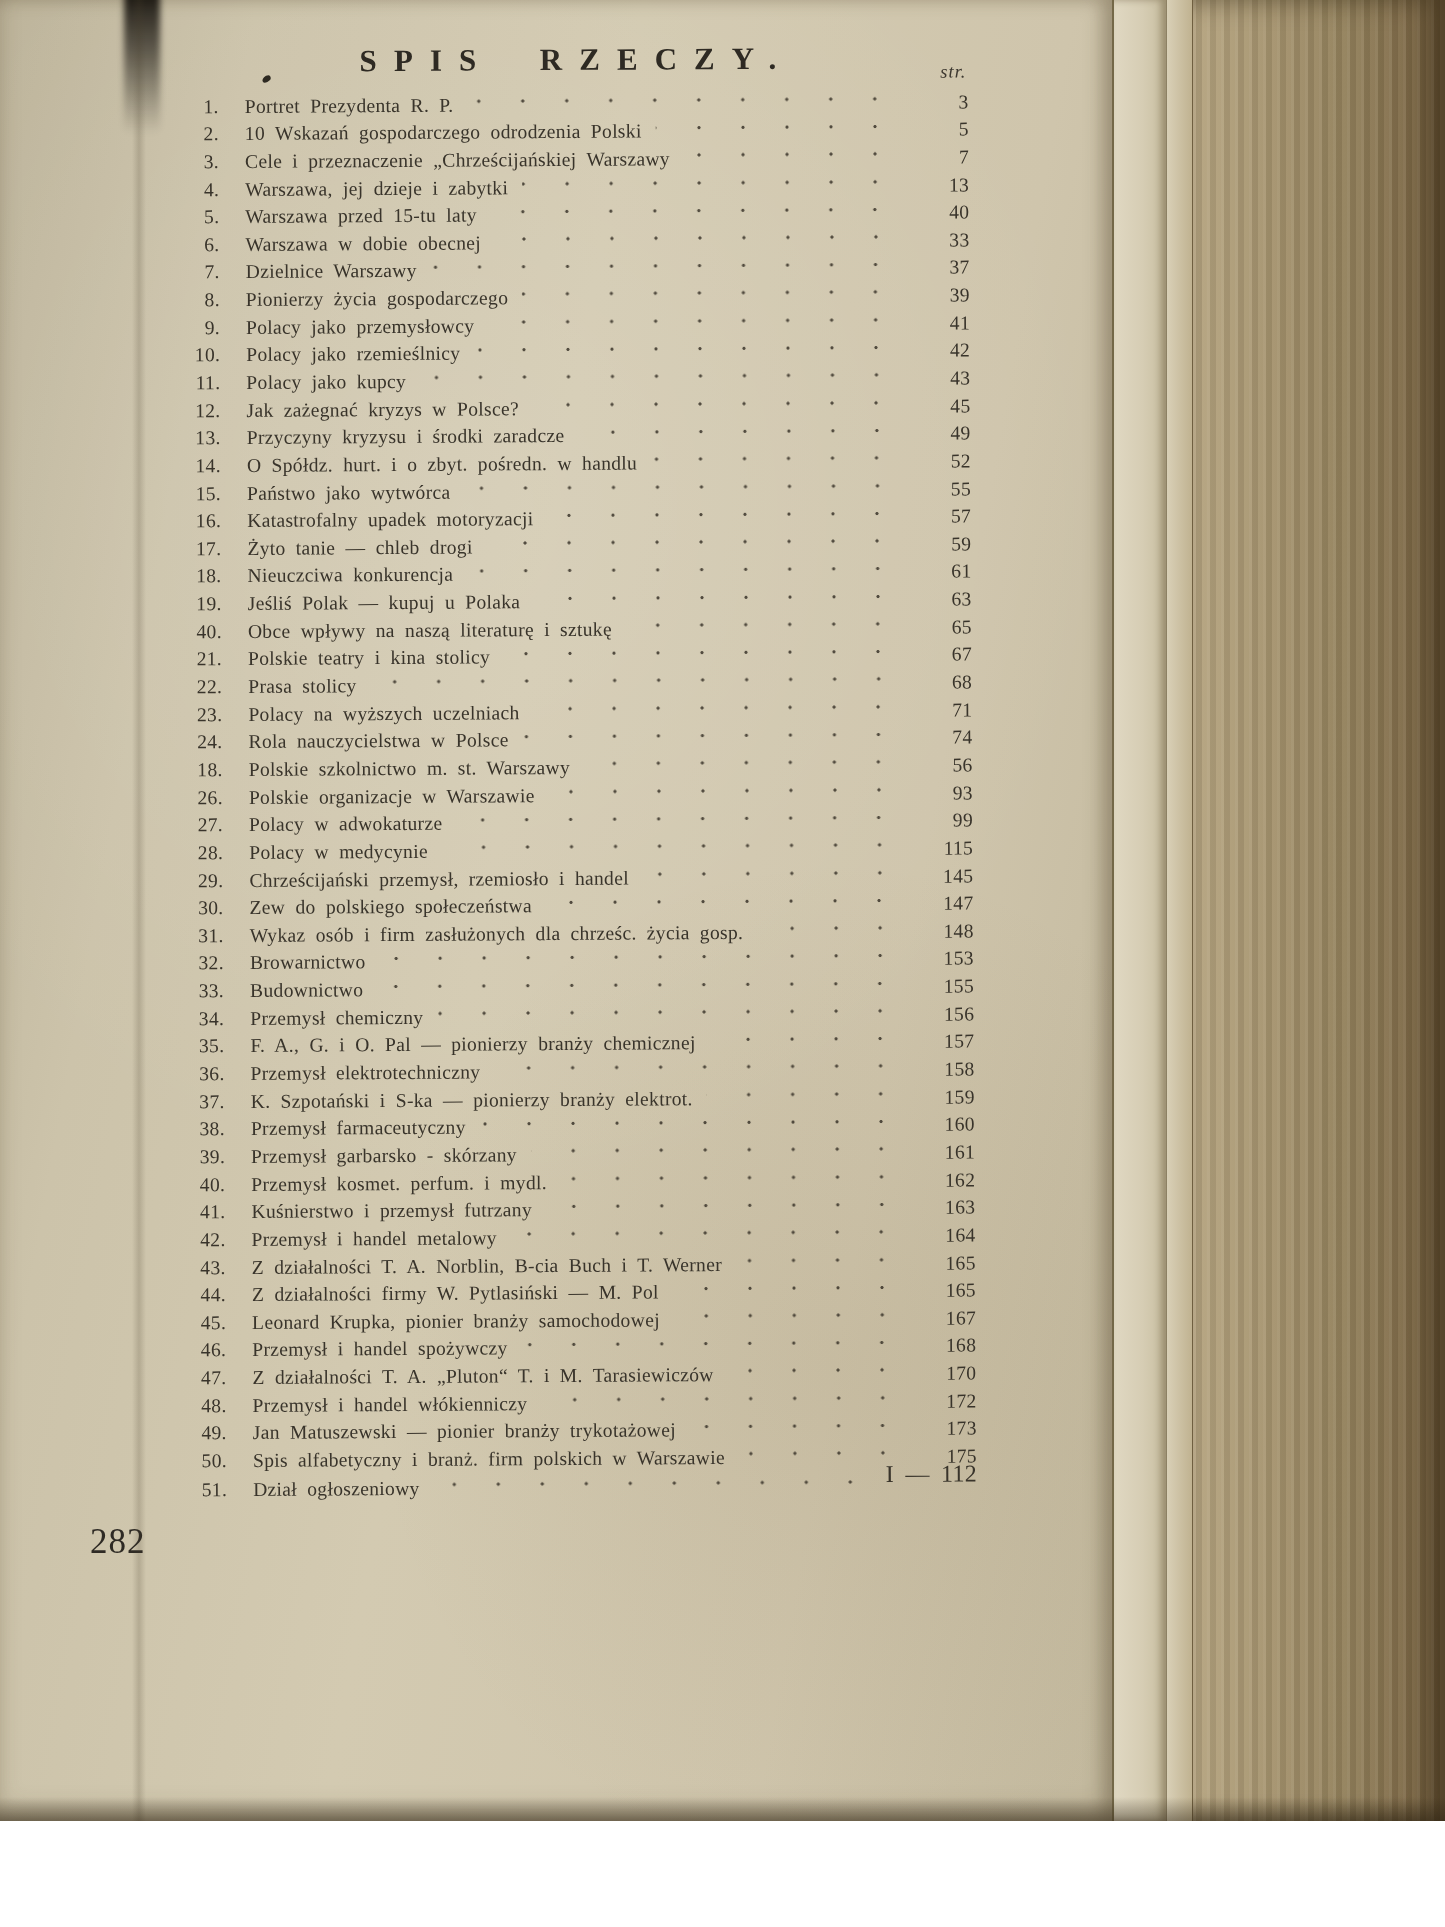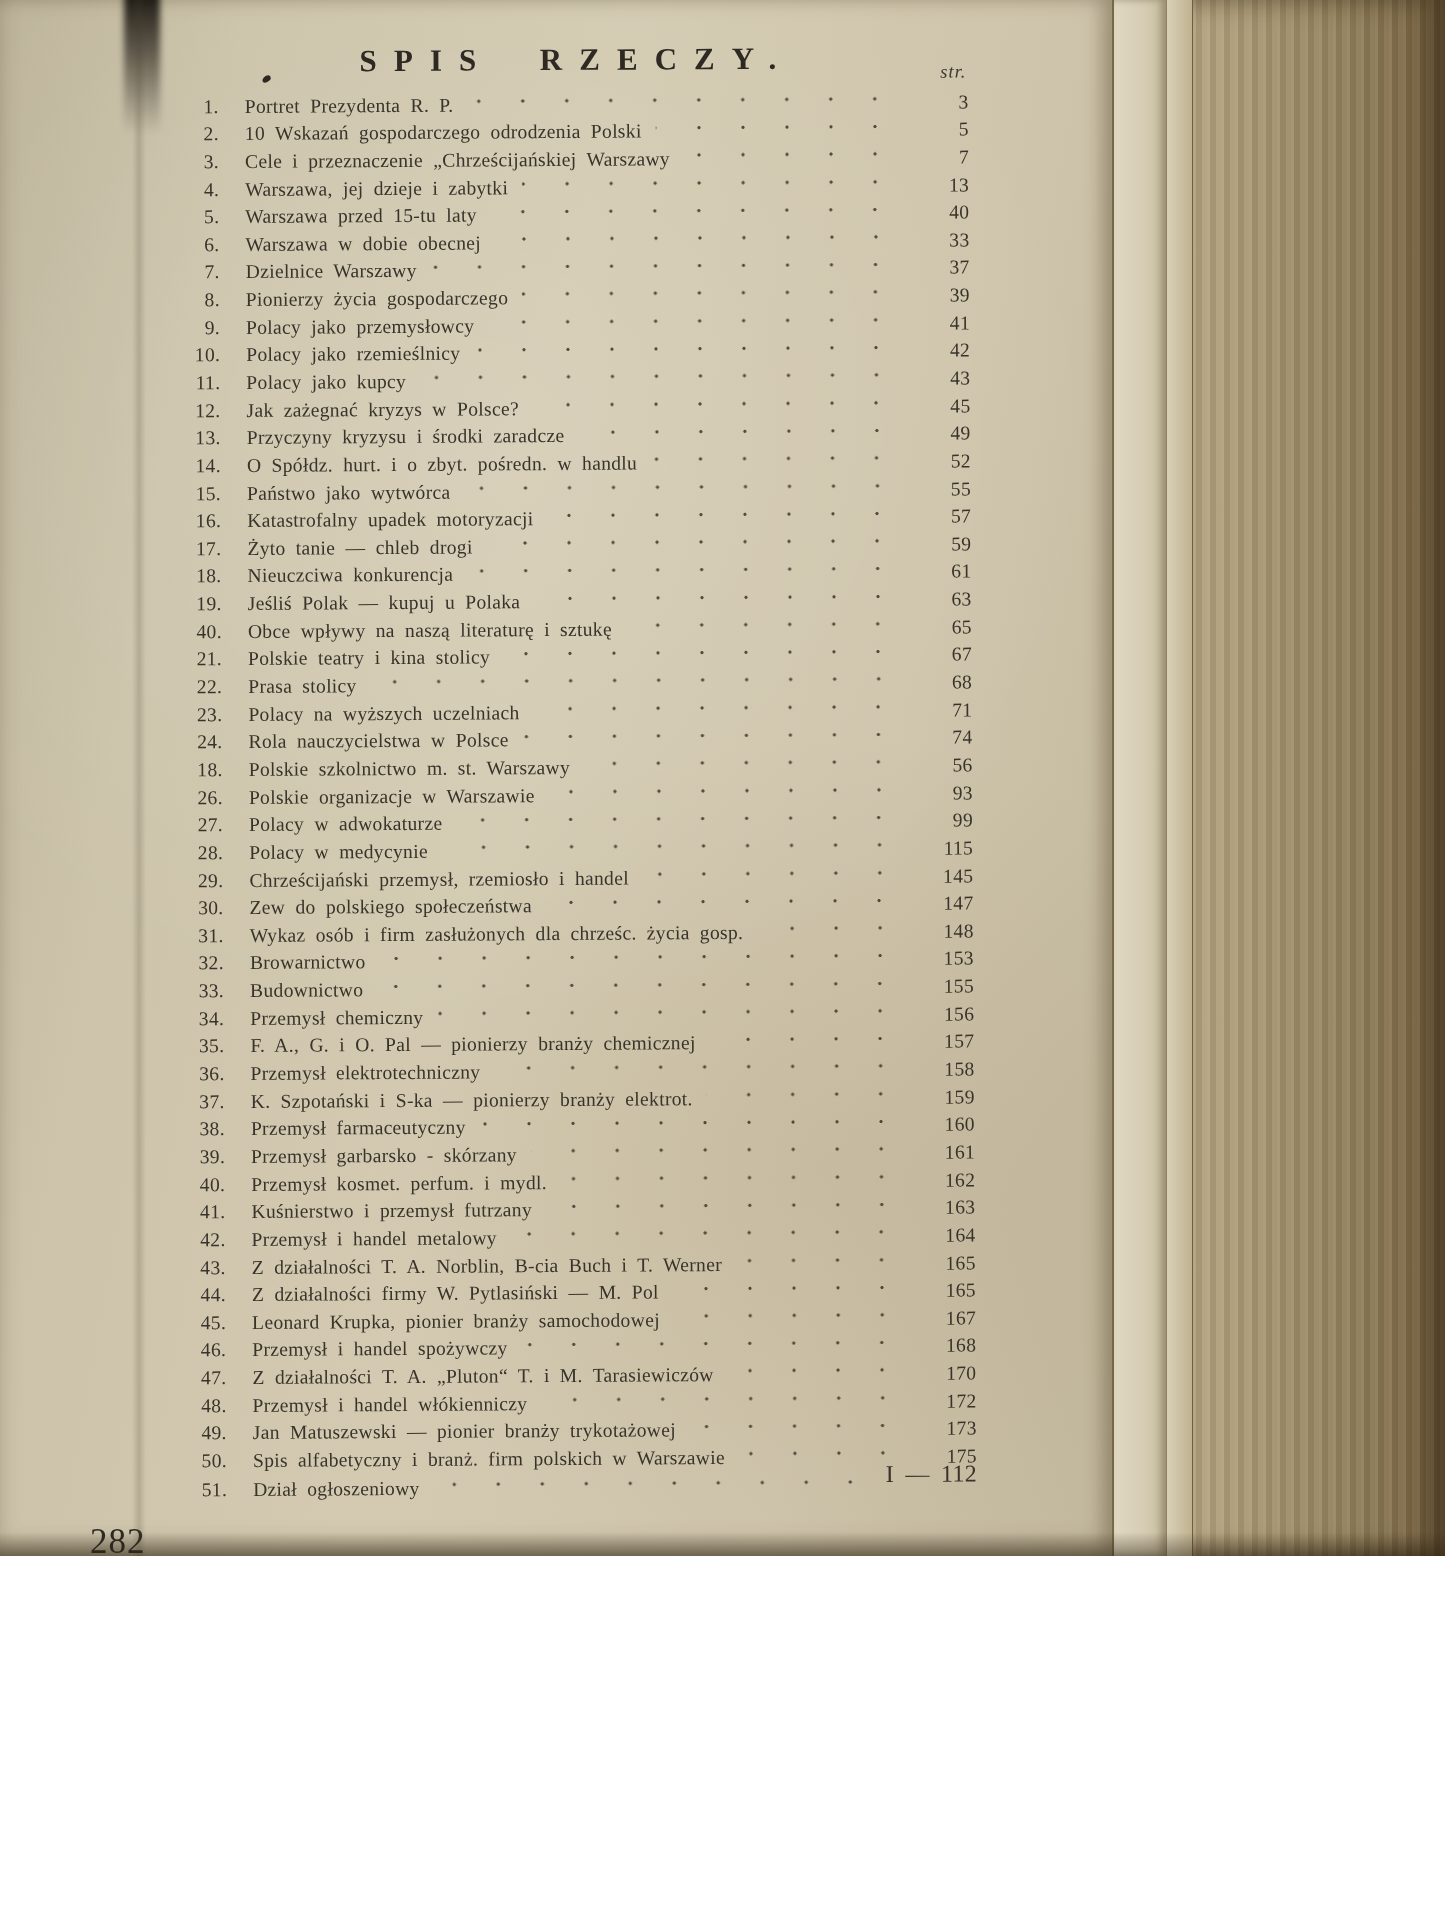--- a/index.html
+++ b/index.html
@@ -1,17 +1,17 @@
 <!DOCTYPE html>
 <html><head>
 <meta charset="utf-8">
 <style>
   html,body { margin:0; padding:0; }
   #scan {
-    position:relative; width:1445px; height:1556px; overflow:hidden;
+    position:relative; width:1445px; height:1821px; overflow:hidden;
     background:#8d7a58;
     font-family:"Liberation Serif", serif;
   }
   
   #page {
     position:absolute; left:0; top:0; width:1112px; height:100%;
     background:
       radial-gradient(90% 60% at 42% 28%, rgba(255,255,255,0.12), rgba(255,255,255,0) 65%),
       radial-gradient(60% 40% at 75% 75%, rgba(120,100,60,0.10), rgba(120,100,60,0) 70%),
       linear-gradient(100deg,#bdb49b 0%,#ccc3aa 18%,#d3cab1 45%,#cfc5ac 75%,#c2b89d 100%);

